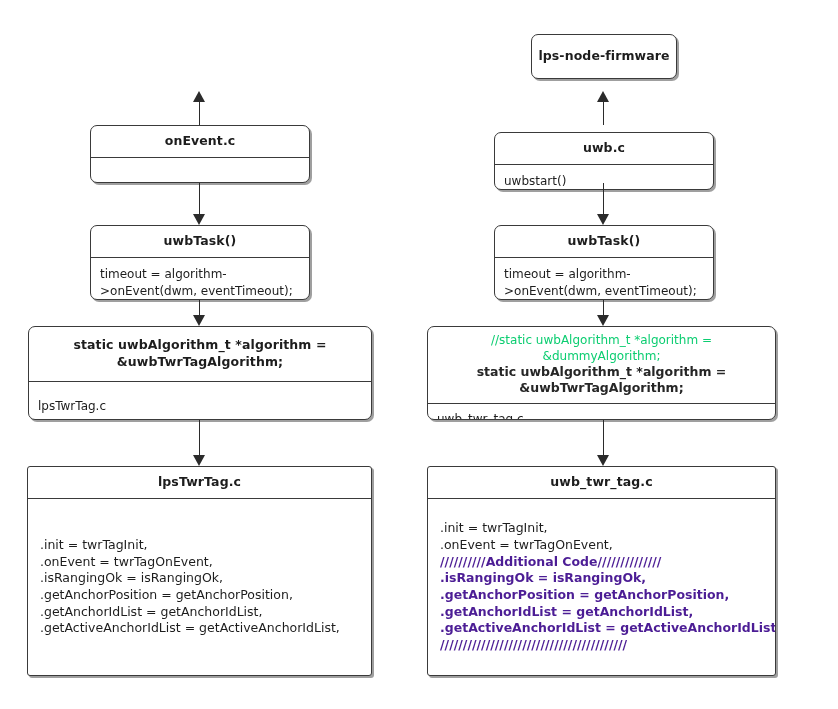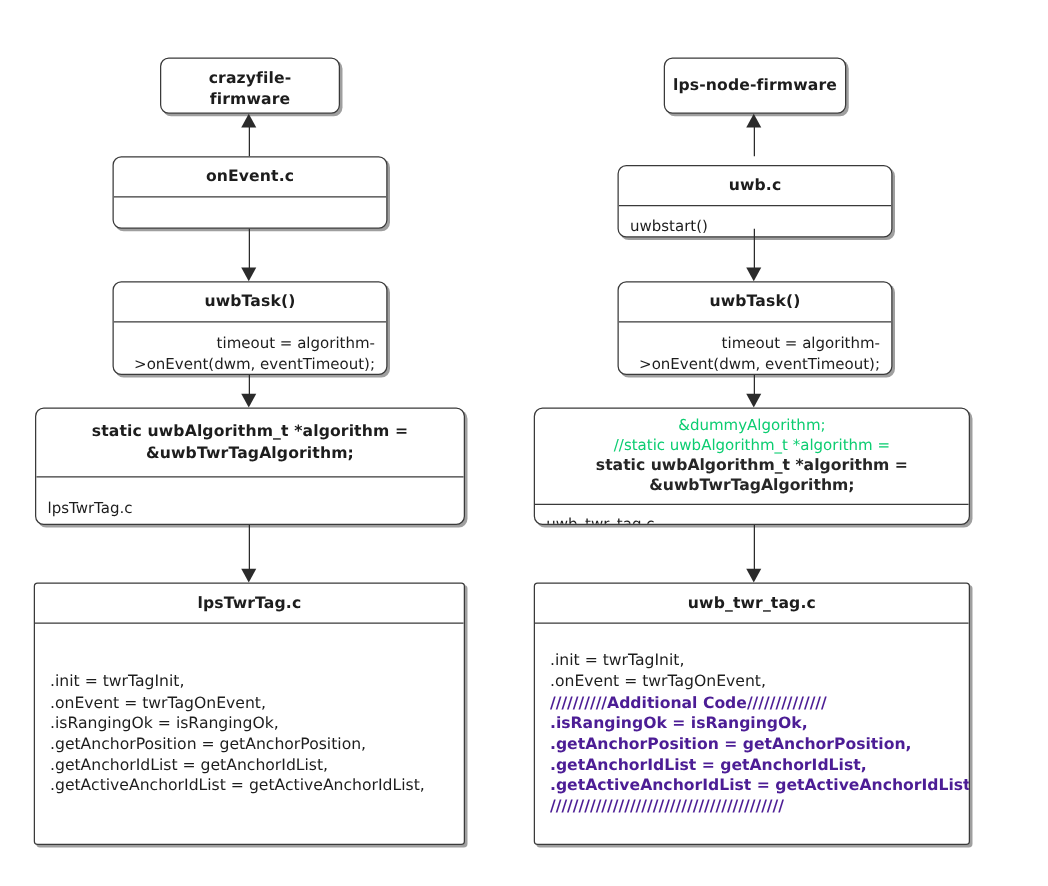--- a/index.html
+++ b/index.html
@@ -59,21 +59,21 @@
 
   .node-body {
     font-size: 12px;
     padding: 8px 9px 8px 9px;
     line-height: 1.45;
     color: #1d1d1d;
     flex: 1;
     white-space: pre-wrap;
   }
   .node-body.center {
-    text-align: right;
+    text-align: left;
   }
 
   
   .code-body {
     font-size: 12.5px;
     line-height: 1.33;
     padding: 0 12px;
     display: flex;
     flex-direction: column;
     justify-content: center;
@@ -121,23 +121,20 @@
   .arrow.down::after {
     bottom: -10px;
     border-top: 11px solid #2b2b2b;
   }
 </style>
 </head>
 <body>
 
 <div id="canvas">
 
-  <div class="node" style="left:128px; top:46px; width:144px; height:45px;">
-    <div class="node-title" style="margin:auto 0;">crazyfile-firmware</div>
-  </div>
 
   <div class="arrow up" style="left:199px; top:101px; height:24px;"></div>
 
   <div class="node" style="left:90px; top:125px; width:220px; height:58px;">
     <div class="node-title">onEvent.c</div>
     <div class="divider"></div>
   </div>
 
   <div class="arrow down" style="left:199px; top:183px; height:32px;"></div>
 
@@ -165,21 +162,21 @@
     <div class="code-body">
       <div class="code-line">.init = twrTagInit,</div>
       <div class="code-line">.onEvent = twrTagOnEvent,</div>
       <div class="code-line">.isRangingOk = isRangingOk,</div>
       <div class="code-line">.getAnchorPosition = getAnchorPosition,</div>
       <div class="code-line">.getAnchorIdList = getAnchorIdList,</div>
       <div class="code-line">.getActiveAnchorIdList = getActiveAnchorIdList,</div>
     </div>
   </div>
 
-  <div class="node" style="left:531px; top:46px; width:146px; height:45px;">
+  <div class="node" style="left:531px; top:34px; width:146px; height:45px;">
     <div class="node-title" style="margin:auto 0;">lps-node-firmware</div>
   </div>
 
   <div class="arrow up" style="left:603px; top:101px; height:24px;"></div>
 
   <div class="node" style="left:494px; top:132px; width:220px; height:58px;">
     <div class="node-title">uwb.c</div>
     <div class="divider"></div>
     <div class="node-body">uwbstart()</div>
   </div>
@@ -190,22 +187,22 @@
     <div class="node-title">uwbTask()</div>
     <div class="divider"></div>
     <div class="node-body center">timeout = algorithm-
 &gt;onEvent(dwm, eventTimeout);</div>
   </div>
 
   <div class="arrow down" style="left:603px; top:300px; height:16px;"></div>
 
   <div class="node" style="left:427px; top:326px; width:349px; height:94px;">
     <div style="text-align:center; padding:6px 8px 6px 8px;">
+      <div class="cmt">//static uwbAlgorithm_t *algorithm =</div>
       <div class="cmt">&amp;dummyAlgorithm;</div>
-      <div class="cmt">//static uwbAlgorithm_t *algorithm =</div>
       <div class="real">static uwbAlgorithm_t *algorithm =</div>
       <div class="real">&amp;uwbTwrTagAlgorithm;</div>
     </div>
     <div class="divider" style="margin-top:auto;"></div>
     <div class="node-body" style="flex:0 0 26px; display:flex; align-items:center; padding-top:3px; padding-bottom:3px;">uwb_twr_tag.c</div>
   </div>
 
   <div class="arrow down" style="left:603px; top:420px; height:36px;"></div>
 
   <div class="node sharp" style="left:427px; top:466px; width:349px; height:210px;">

